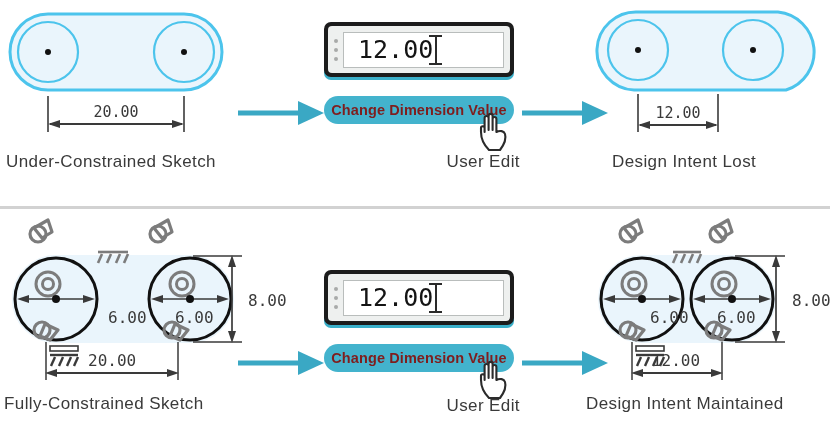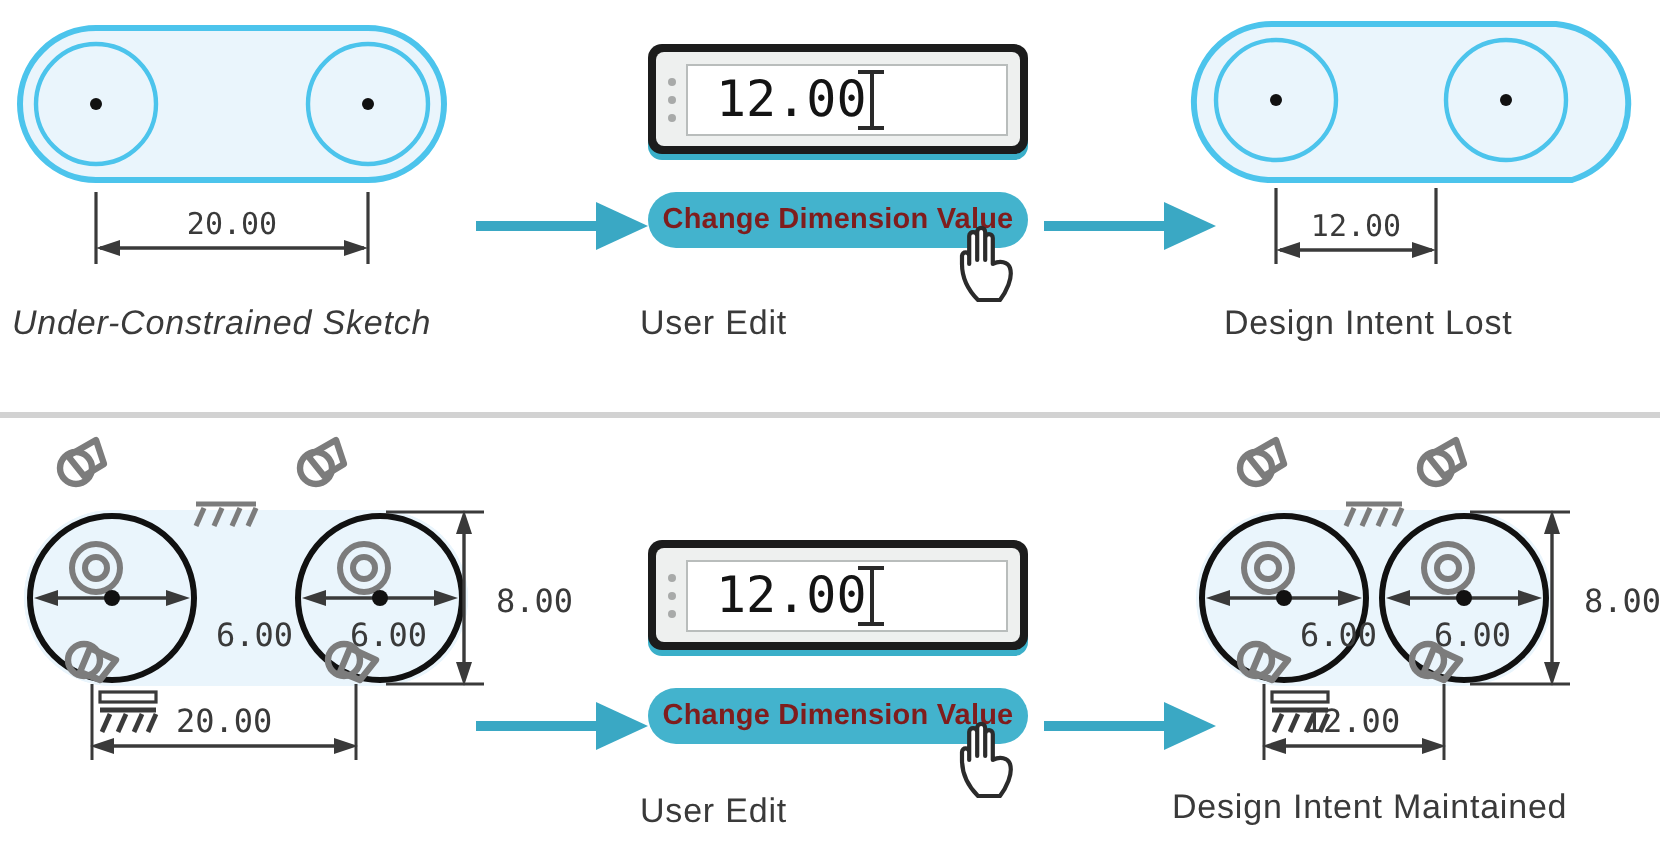--- a/index.html
+++ b/index.html
@@ -14,21 +14,21 @@
   #row-bottom{top:208px;height:215px;}
 
   .divider{
     position:absolute;left:0;top:206px;width:830px;height:3px;
     background:#d2d2d2;
   }
 
   .panel{position:absolute;}
 
   .caption{
-    position:absolute;width:100%;text-align:left;
+    position:absolute;width:100%;text-align:right;
     font-size:17px;letter-spacing:.4px;color:#3a3a3a;
     font-family:"Liberation Sans", sans-serif;
     white-space:nowrap;
   }
 
   
   .dimbox{
     position:absolute;width:190px;height:55px;
     background:#1c1c1c;border-radius:7px;
     box-shadow:0 3px 0 0 #3aafc9;
@@ -96,21 +96,21 @@
         <circle cx="184" cy="52" r="3" fill="#111"></circle>
 
         <line x1="48" y1="96" x2="48" y2="132" stroke="#3a3a3a" stroke-width="1.6"></line>
         <line x1="184" y1="96" x2="184" y2="132" stroke="#3a3a3a" stroke-width="1.6"></line>
 
         <line x1="50" y1="124" x2="182" y2="124" stroke="#3a3a3a" stroke-width="1.8"></line>
         <polygon points="48,124 60,120 60,128" fill="#3a3a3a"></polygon>
         <polygon points="184,124 172,120 172,128" fill="#3a3a3a"></polygon>
         <text x="116" y="117" text-anchor="middle" font-family="DejaVu Sans Mono, monospace" font-size="15" fill="#3a3a3a">20.00</text>
       </svg>
-      <div class="caption" style="top:152px;left:0;text-align:left;padding-left:6px;font-style:italic;">Under-Constrained Sketch</div>
+      <div class="caption" style="top:152px;left:0;text-align:left;padding-left:6px;">Under-Constrained Sketch</div>
     </div>
 
     <svg class="arrow" style="left:238px;top:100px;" width="86" height="26" viewBox="0 0 86 26">
       <line x1="0" y1="13" x2="62" y2="13" stroke="#3aa8c4" stroke-width="5"></line>
       <polygon points="86,13 60,1 60,25" fill="#3aa8c4"></polygon>
     </svg>
 
     <div class="panel" style="left:320px;top:0;width:200px;height:207px;">
 
       <div class="dimbox" style="left:4px;top:22px;">
@@ -241,20 +241,21 @@
           <line x1="28" y1="11" x2="24" y2="20" stroke="#3a3a3a" stroke-width="2.4"></line>
         </g>
 
         <line x1="46" y1="134" x2="46" y2="172" stroke="#3a3a3a" stroke-width="1.5"></line>
         <line x1="178" y1="134" x2="178" y2="172" stroke="#3a3a3a" stroke-width="1.5"></line>
         <line x1="48" y1="165" x2="176" y2="165" stroke="#3a3a3a" stroke-width="1.8"></line>
         <polygon points="45,165 57,161 57,169" fill="#3a3a3a"></polygon>
         <polygon points="179,165 167,161 167,169" fill="#3a3a3a"></polygon>
         <text x="88" y="158" font-family="DejaVu Sans Mono, monospace" font-size="16" fill="#3a3a3a">20.00</text>
       </svg>
+      <div class="caption" style="top:186px;left:0;width:300px;text-align:left;padding-left:4px;">Fully-Constrained Sketch</div>
     </div>
 
     <svg class="arrow" style="left:238px;top:142px;" width="86" height="26" viewBox="0 0 86 26">
       <line x1="0" y1="13" x2="62" y2="13" stroke="#3aa8c4" stroke-width="5"></line>
       <polygon points="86,13 60,1 60,25" fill="#3aa8c4"></polygon>
     </svg>
 
     <div class="panel" style="left:320px;top:40px;width:200px;height:175px;">
 
       <div class="dimbox" style="left:4px;top:22px;">

